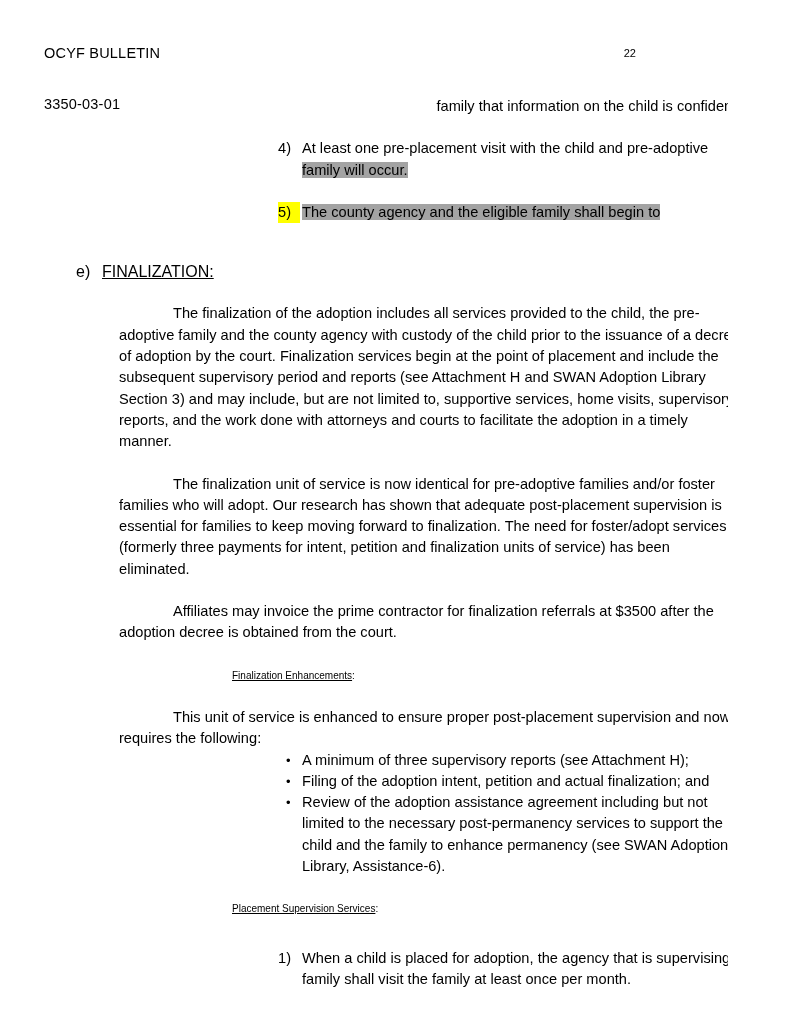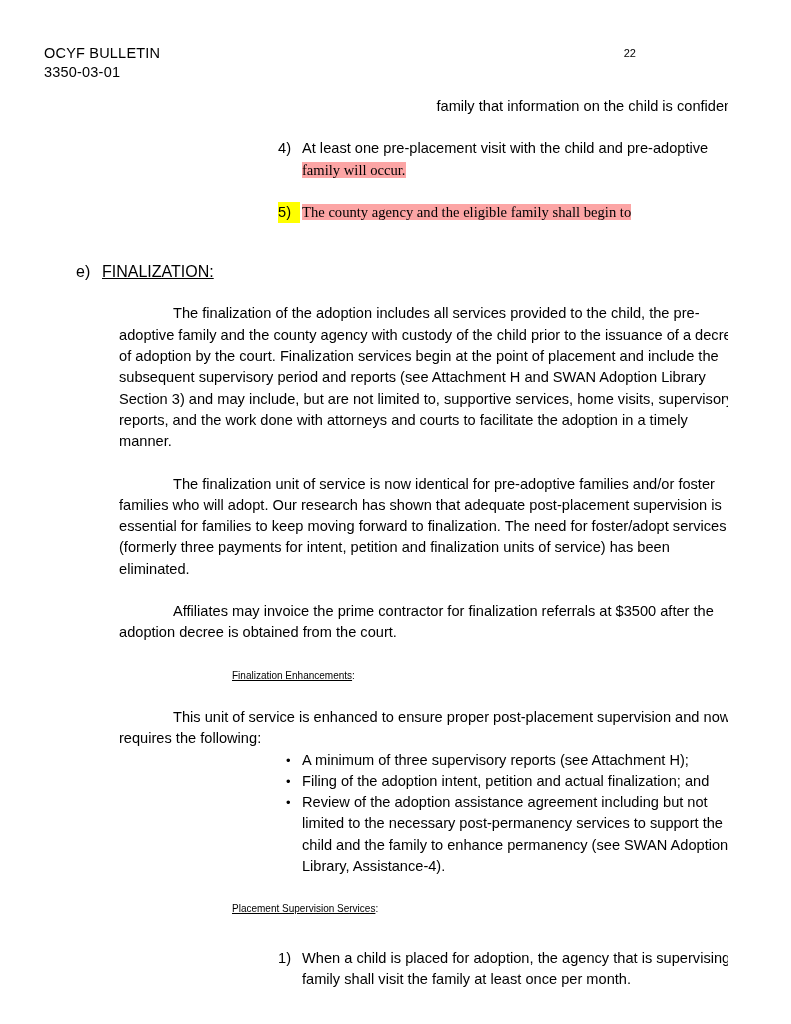--- a/index.html
+++ b/index.html
@@ -29,21 +29,21 @@
   }
   .header-left {
     position: absolute;
     left: 0;
     top: 0;
     font-size: 14.5px;
     line-height: 18.5px;
     letter-spacing: 0.2px;
   }
   .header-title { display: block; }
-  .header-subtitle { display: block; }
+  .header-subtitle { display: block; margin-top: 32px; }
   .header-pageno {
     position: absolute;
     right: 48px;
     top: 0;
     font-size: 11px;
     line-height: 18.5px;
   }
 
   
   .body-area {
@@ -91,21 +91,21 @@
   
   .hl .marker,
   .hl .li-text .ln {
     background-color: #ffff00;
   }
   .ln { display: inline; }
   .hl .li-text {
     display: block;
   }
   .hl-line { display: block; }
-  .hl-line > span { background-color: #fca5a5; font-family: Liberation Serif, serif; }
+  .hl-line > span { background-color: #a3a3a3; }
 
   
   .letter-heading {
     position: relative;
     margin-left: 76px;
     font-weight: normal;
     font-size: 16px;
     line-height: 21.3px;
   }
   .letter-heading .lh-marker {
@@ -231,21 +231,21 @@
       <li>
         <span class="bullet-dot">•</span>
         <span>A minimum of three supervisory reports (see Attachment H);</span>
       </li>
       <li>
         <span class="bullet-dot">•</span>
         <span>Filing of the adoption intent, petition and actual finalization; and</span>
       </li>
       <li>
         <span class="bullet-dot">•</span>
-        <span>Review of the adoption assistance agreement including but not limited to the necessary post-permanency services to support the child and the family to enhance permanency (see SWAN Adoption Library, Assistance-4).</span>
+        <span>Review of the adoption assistance agreement including but not limited to the necessary post-permanency services to support the child and the family to enhance permanency (see SWAN Adoption Library, Assistance-6).</span>
       </li>
     </ul>
 
     <div class="spacer-lg"></div>
 
     <div class="subhead">
       <span class="sh-label">Placement Supervision Services</span><span class="sh-colon">:</span>
     </div>
 
     <div class="spacer-xl"></div>

